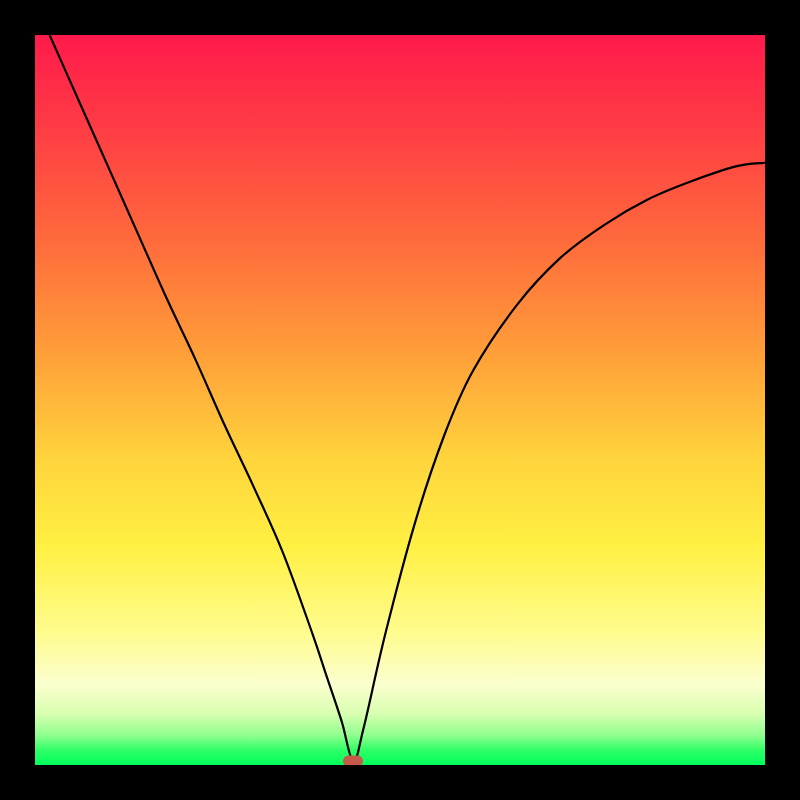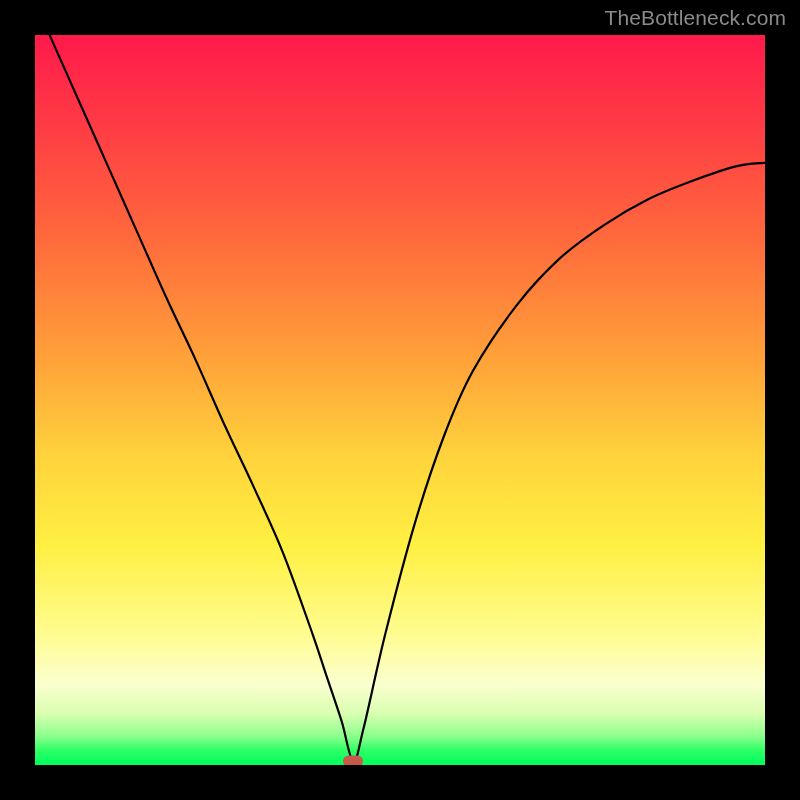--- a/index.html
+++ b/index.html
@@ -71,21 +71,20 @@
     color: #8a8a8a;
     font-size: 21px;
     letter-spacing: 0.1px;
   }
 </style>
 </head>
 <body>
 
 <div class="frame">
 
-  <div class="watermark">TheBottleneck.com</div>
 
   <div class="plot">
     <div class="gradient"></div>
 
     <svg class="curve" viewBox="0 0 730 730" preserveAspectRatio="none">
       <path fill="none" stroke="#000000" stroke-width="2.2" stroke-linejoin="round" d="M 14.60 0.00 C 19.47 10.95, 34.07 43.80, 43.80 65.70 C 53.53 87.60, 63.27 109.50, 73.00 131.40 C 82.73 153.30, 92.47 175.20, 102.20 197.10 C 111.93 219.00, 121.67 241.51, 131.40 262.80 C 141.13 284.09, 150.87 303.56, 160.60 324.85 C 170.33 346.14, 180.07 369.26, 189.80 390.55 C 199.53 411.84, 209.27 431.31, 219.00 452.60 C 228.73 473.89, 238.47 493.97, 248.20 518.30 C 257.93 542.63, 270.10 577.92, 277.40 598.60 C 284.70 619.28, 287.13 627.80, 292.00 642.40 C 296.87 657.00, 302.22 672.21, 306.60 686.20 C 310.98 700.19, 314.63 725.13, 318.28 726.35 C 321.93 727.57, 323.15 714.79, 328.50 693.50 C 333.85 672.21, 341.88 632.67, 350.40 598.60 C 358.92 564.53, 369.87 521.95, 379.60 489.10 C 389.33 456.25, 399.07 427.05, 408.80 401.50 C 418.53 375.95, 425.83 357.70, 438.00 335.80 C 450.17 313.90, 467.20 288.96, 481.80 270.10 C 496.40 251.24, 511.00 236.03, 525.60 222.65 C 540.20 209.27, 554.80 199.53, 569.40 189.80 C 584.00 180.07, 598.60 171.55, 613.20 164.25 C 627.80 156.95, 642.40 151.47, 657.00 146.00 C 671.60 140.53, 688.63 134.44, 700.80 131.40 C 712.97 128.36, 725.13 128.36, 730.00 127.75"></path>
     </svg>
 
     <div class="marker" style="left: 318.28px; top: 726.35px; background: rgb(197, 90, 74);"></div>
   </div>

